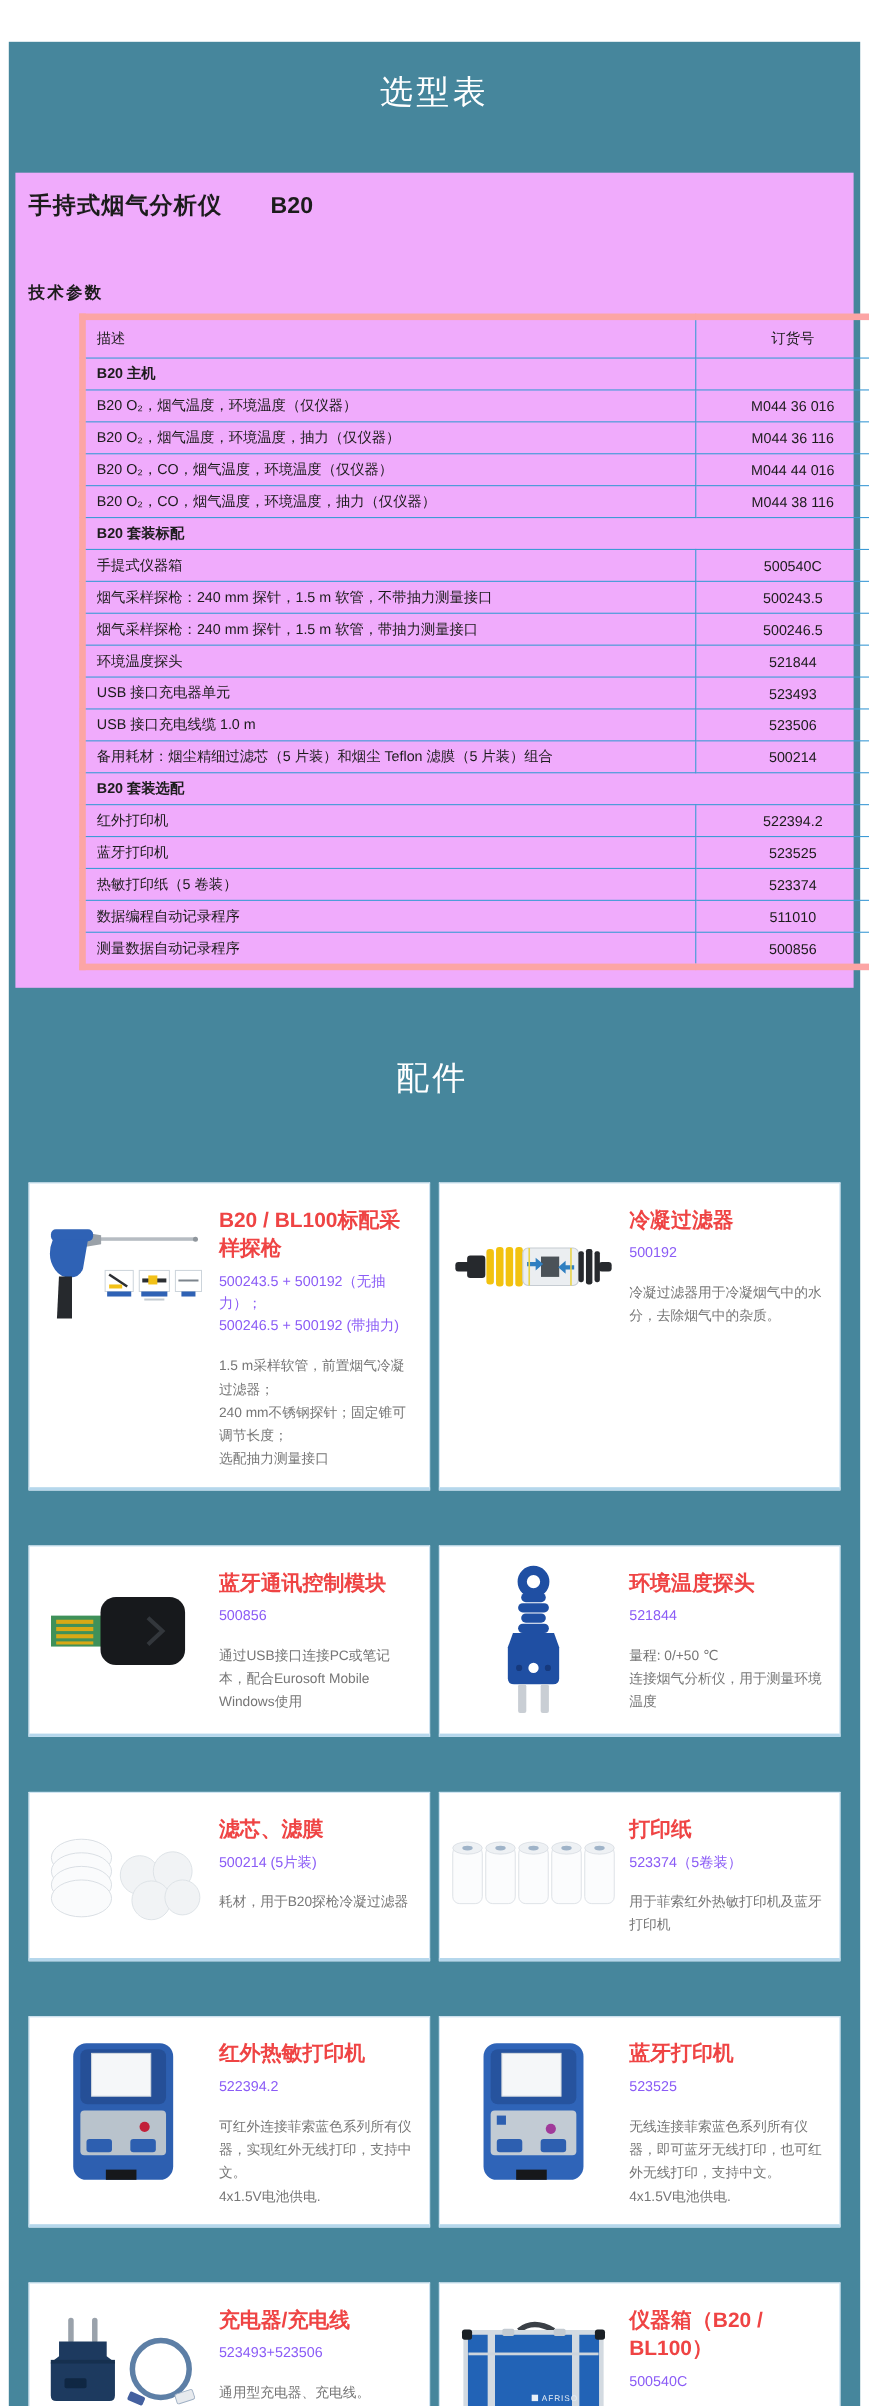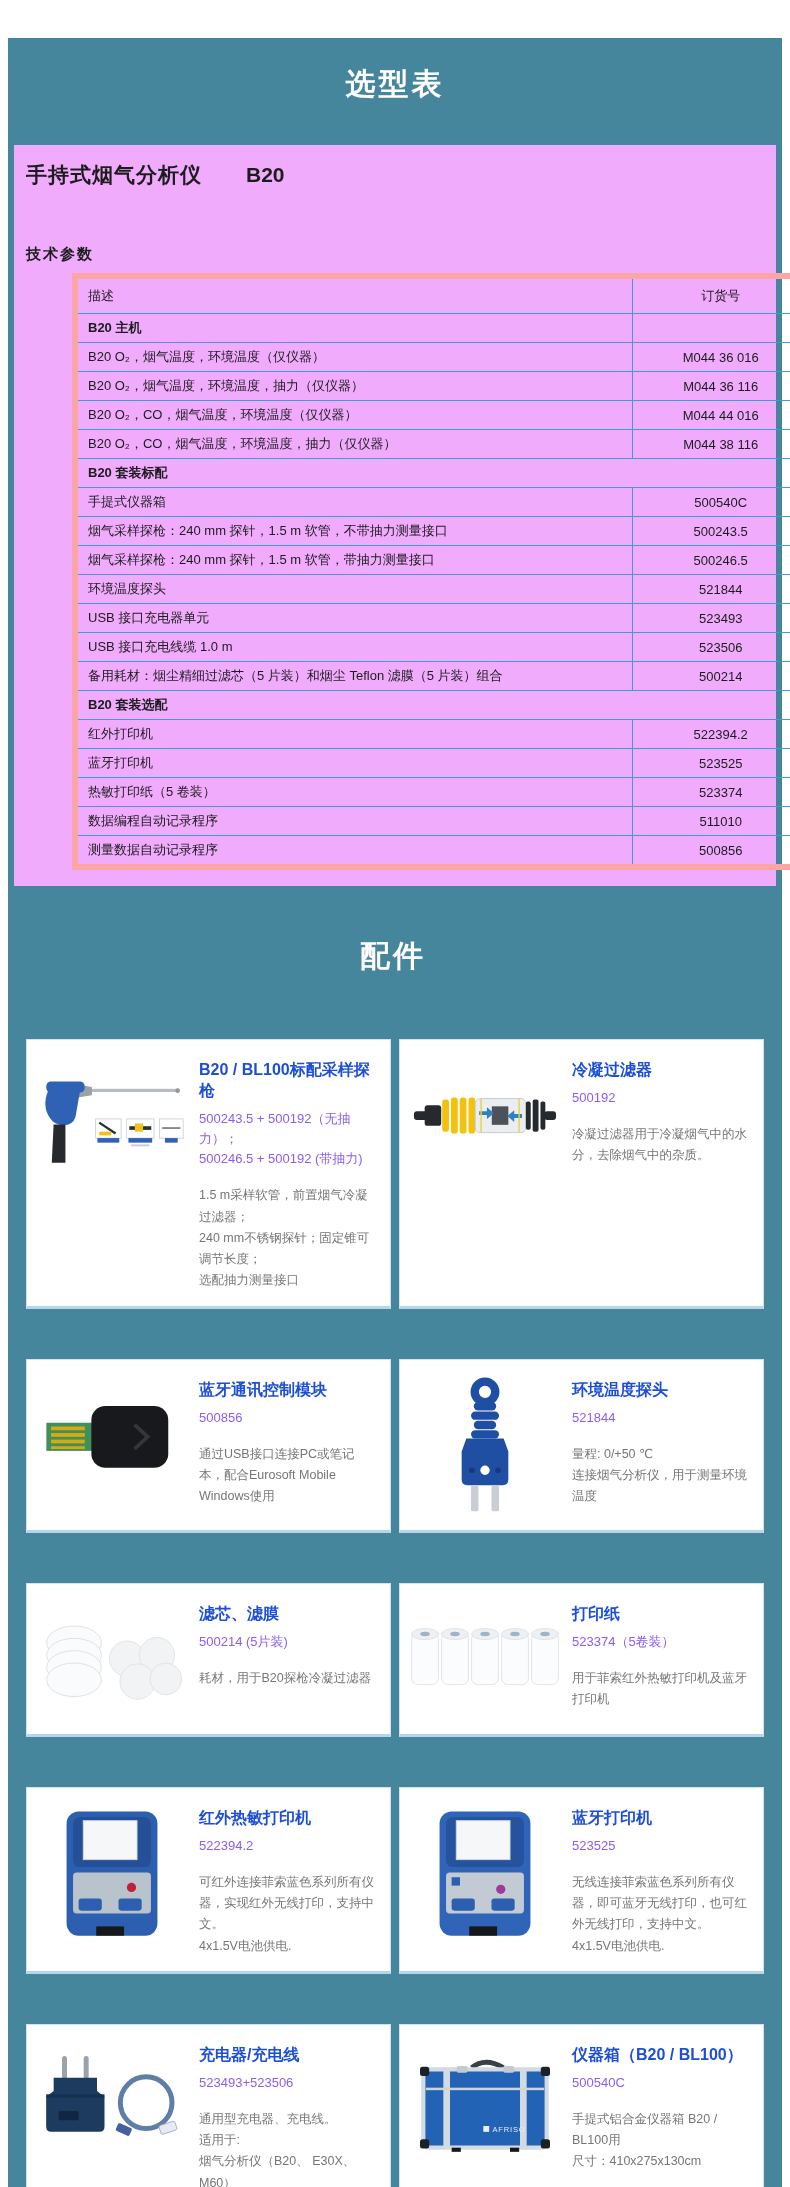--- a/index.html
+++ b/index.html
@@ -8,26 +8,26 @@
     font-family: "Liberation Sans", "DejaVu Sans", sans-serif;
     color: #1c1c1c;
     -webkit-font-smoothing: antialiased;
   }
   .frame {
     margin: 38px 8px 7px 8px;
     background: #46869c;
     padding-bottom: 238px;
   }
   .band-title {
-    margin: 0;
+    margin: 12px;
     padding: 26px 0 40px 0;
     text-align: center;
     color: #ffffff;
     font-size: 30px;
-    font-weight: bold;
+    font-weight: normal;
     letter-spacing: 3px;
   }
   .band-title-2 { padding: 50px 4px 62px 0; }
 
   
   .panel {
     margin: 0 6px;
     background: #f0abfc;
     padding: 12px 10px 16px 10px;
   }
@@ -89,23 +89,23 @@
     width: 150px;
     flex: 0 0 150px;
     min-height: 120px;
     display: flex;
     align-items: center;
     justify-content: center;
   }
   .card-img svg { max-width: 100%; }
   .card-text { flex: 1; padding: 4px 4px 0 12px; }
   .card-title {
-    color: #1d4ed8;
+    color: #ef4444;
     font-weight: bold;
-    font-size: 16px;
+    font-size: 19px;
     margin-bottom: 7px;
   }
   .card-codes { font-size: 13px; color: #8b5cf6; line-height: 1.55; }
   .card-desc {
     margin-top: 16px;
     font-size: 12.5px;
     color: #767676;
     line-height: 1.7;
     white-space: pre-line;
   }

